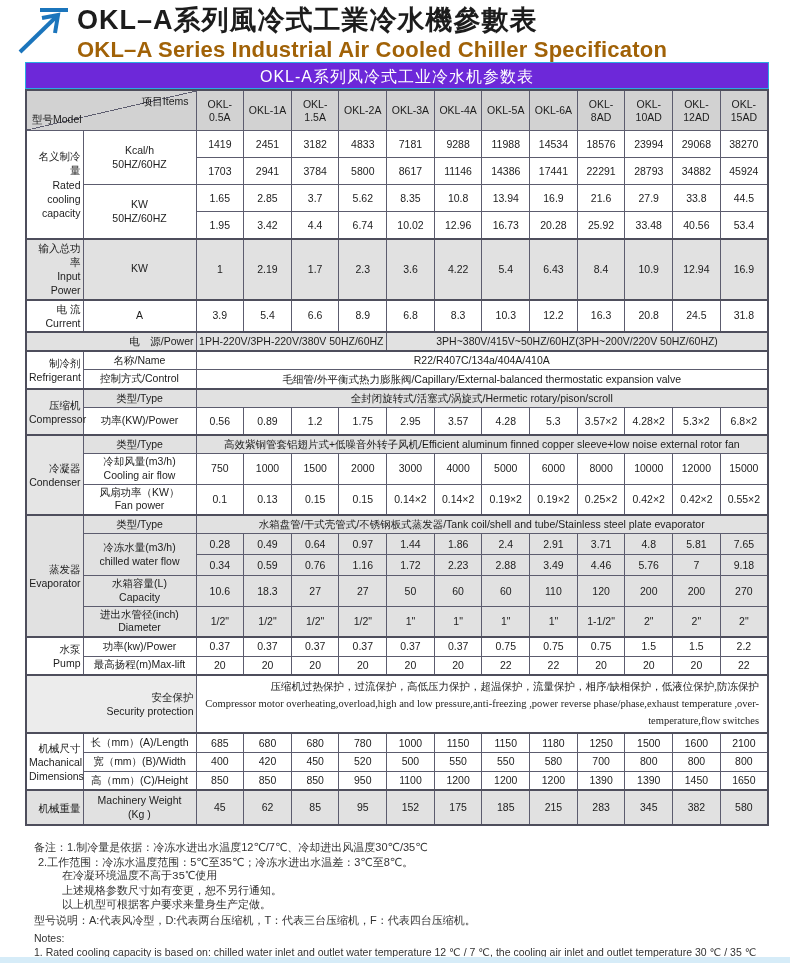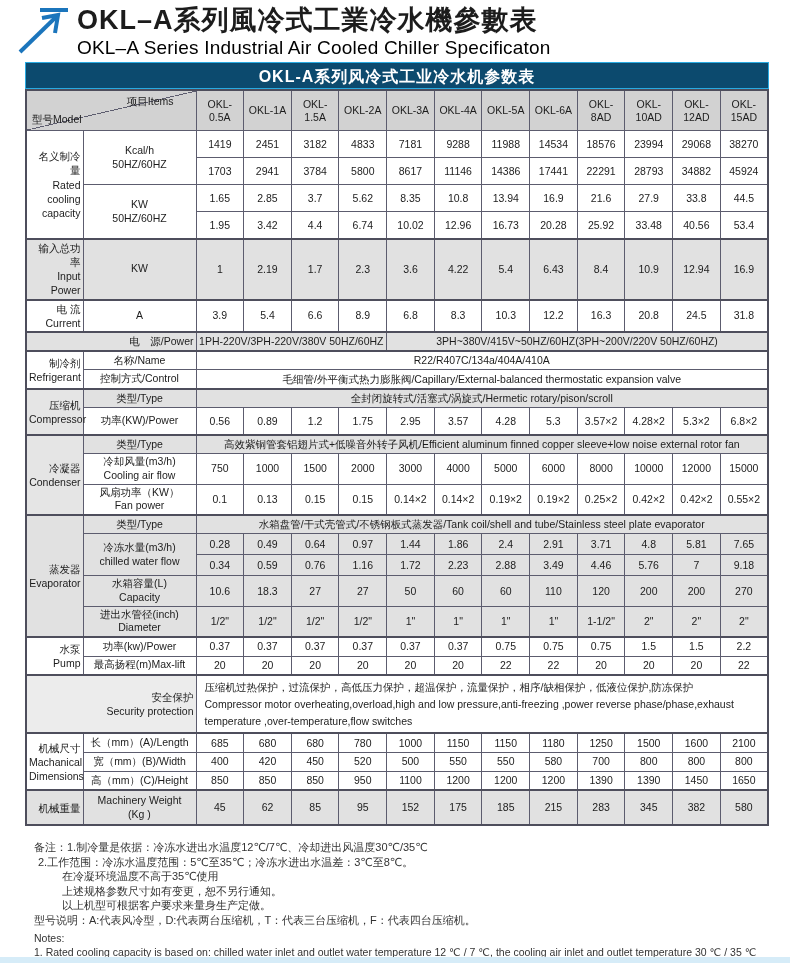--- a/index.html
+++ b/index.html
@@ -3,59 +3,59 @@
 <meta charset="utf-8">
 <style>
   * { margin:0; padding:0; box-sizing:border-box; }
   html,body { width:790px; height:963px; background:#fff; overflow:hidden;
     font-family:"Liberation Sans","DejaVu Sans",sans-serif; color:#1c1c1c; position:relative; }
 
   
   .page-header { position:relative; padding:6px 0 0 77px; height:58px; }
   .logo { position:absolute; left:14px; top:5px; width:56px; height:50px; }
   .title-cn { font-size:27px; font-weight:600; letter-spacing:1px; line-height:1.1; }
-  .title-en { font-size:19px; font-weight:400; color:#000000; margin-top:1px; letter-spacing:0.2px; }
+  .title-en { font-size:22px; font-weight:700; color:#a16207; margin-top:1px; letter-spacing:0.2px; }
 
   
   .table-wrap { margin:4px 0 0 25px; width:744px; }
-  .caption-bar { background:#0c4a6e; color:#fff; text-align:center; font-size:16px;
-    font-weight:700; height:27px; line-height:27px; letter-spacing:1px;
+  .caption-bar { background:#6d28d9; color:#fff; text-align:center; font-size:16px;
+    font-weight:400; height:27px; line-height:27px; letter-spacing:1px;
     border:1px solid #29abe2; }
   table { border-collapse:collapse; table-layout:fixed; width:744px;
     border:2px solid #4e4e5c; background:#fff; }
   col.c-lbl1 { width:57px; } col.c-lbl2 { width:113px; }
   th,td { border:1px solid #5c5c6e; text-align:center; vertical-align:middle;
     font-size:10.5px; font-weight:400; padding:1px 2px; white-space:pre-line; line-height:1.25; }
   thead th { background:#d2d2d2; height:31px; }
   th.corner { position:relative; padding:0;
     background:linear-gradient(to bottom right, rgba(0,0,0,0) 49.5%, #5c5c6e 49.5%, #5c5c6e 50.6%, rgba(0,0,0,0) 50.6%), #d2d2d2; }
   th.corner .c-left  { position:absolute; left:5px;  bottom:4px; font-size:10.5px; }
-  th.corner .c-right { position:absolute; right:22px; top:4px;    font-size:10.5px; }
+  th.corner .c-right { position:absolute; right:7px; top:4px;    font-size:10.5px; }
   tbody td { height:27px; }
   tr.h21 td { height:19px; }
   tr.h23 td { height:21px; }
   tr.h34 td { height:35px; }
   tr.gray td { background:#e1e1e1; }
   td.g { background:#e1e1e1; }
   td.w { background:#e5e5e5; }
   td.gl { background:#ececec; }
   tr.bt td { border-top:2px solid #4e4e5c; }
-  td.left { text-align:left; padding:3px 8px; }
+  td.left { text-align:right; padding:3px 8px;font-family:Liberation Serif, serif; }
   td.sec { line-height:1.6; }
   td.lc { line-height:1.35;text-align:right; }
   td.ic { line-height:1.3; }
 
   
   .notes { margin:14px 0 0 28px; }
   .notes-cn .note-line { font-size:11px; line-height:14.5px; color:#333; }
   .notes-en { margin-top:5px; }
   .notes-en .note-line { font-size:10.5px; line-height:13.5px; color:#333; }
   .indent0 { margin-left:6px; }
   .indent1 { margin-left:10px; }
-  .indent2 { margin-left:34px; }
+  .indent2 { margin-left:34px;font-family:Liberation Mono, monospace; }
 
   .footer-strip { position:absolute; left:0; bottom:0; width:790px; height:6px; background:#d6ecf8; }
 </style>
 </head>
 <body>
 
 <div class="page-header">
   <svg class="logo" viewBox="0 0 56 50">
     <line x1="26" y1="5" x2="54" y2="5" stroke="#1b75bc" stroke-width="4"></line>
     <line x1="6" y1="47" x2="42" y2="12" stroke="#1b75bc" stroke-width="4"></line>

